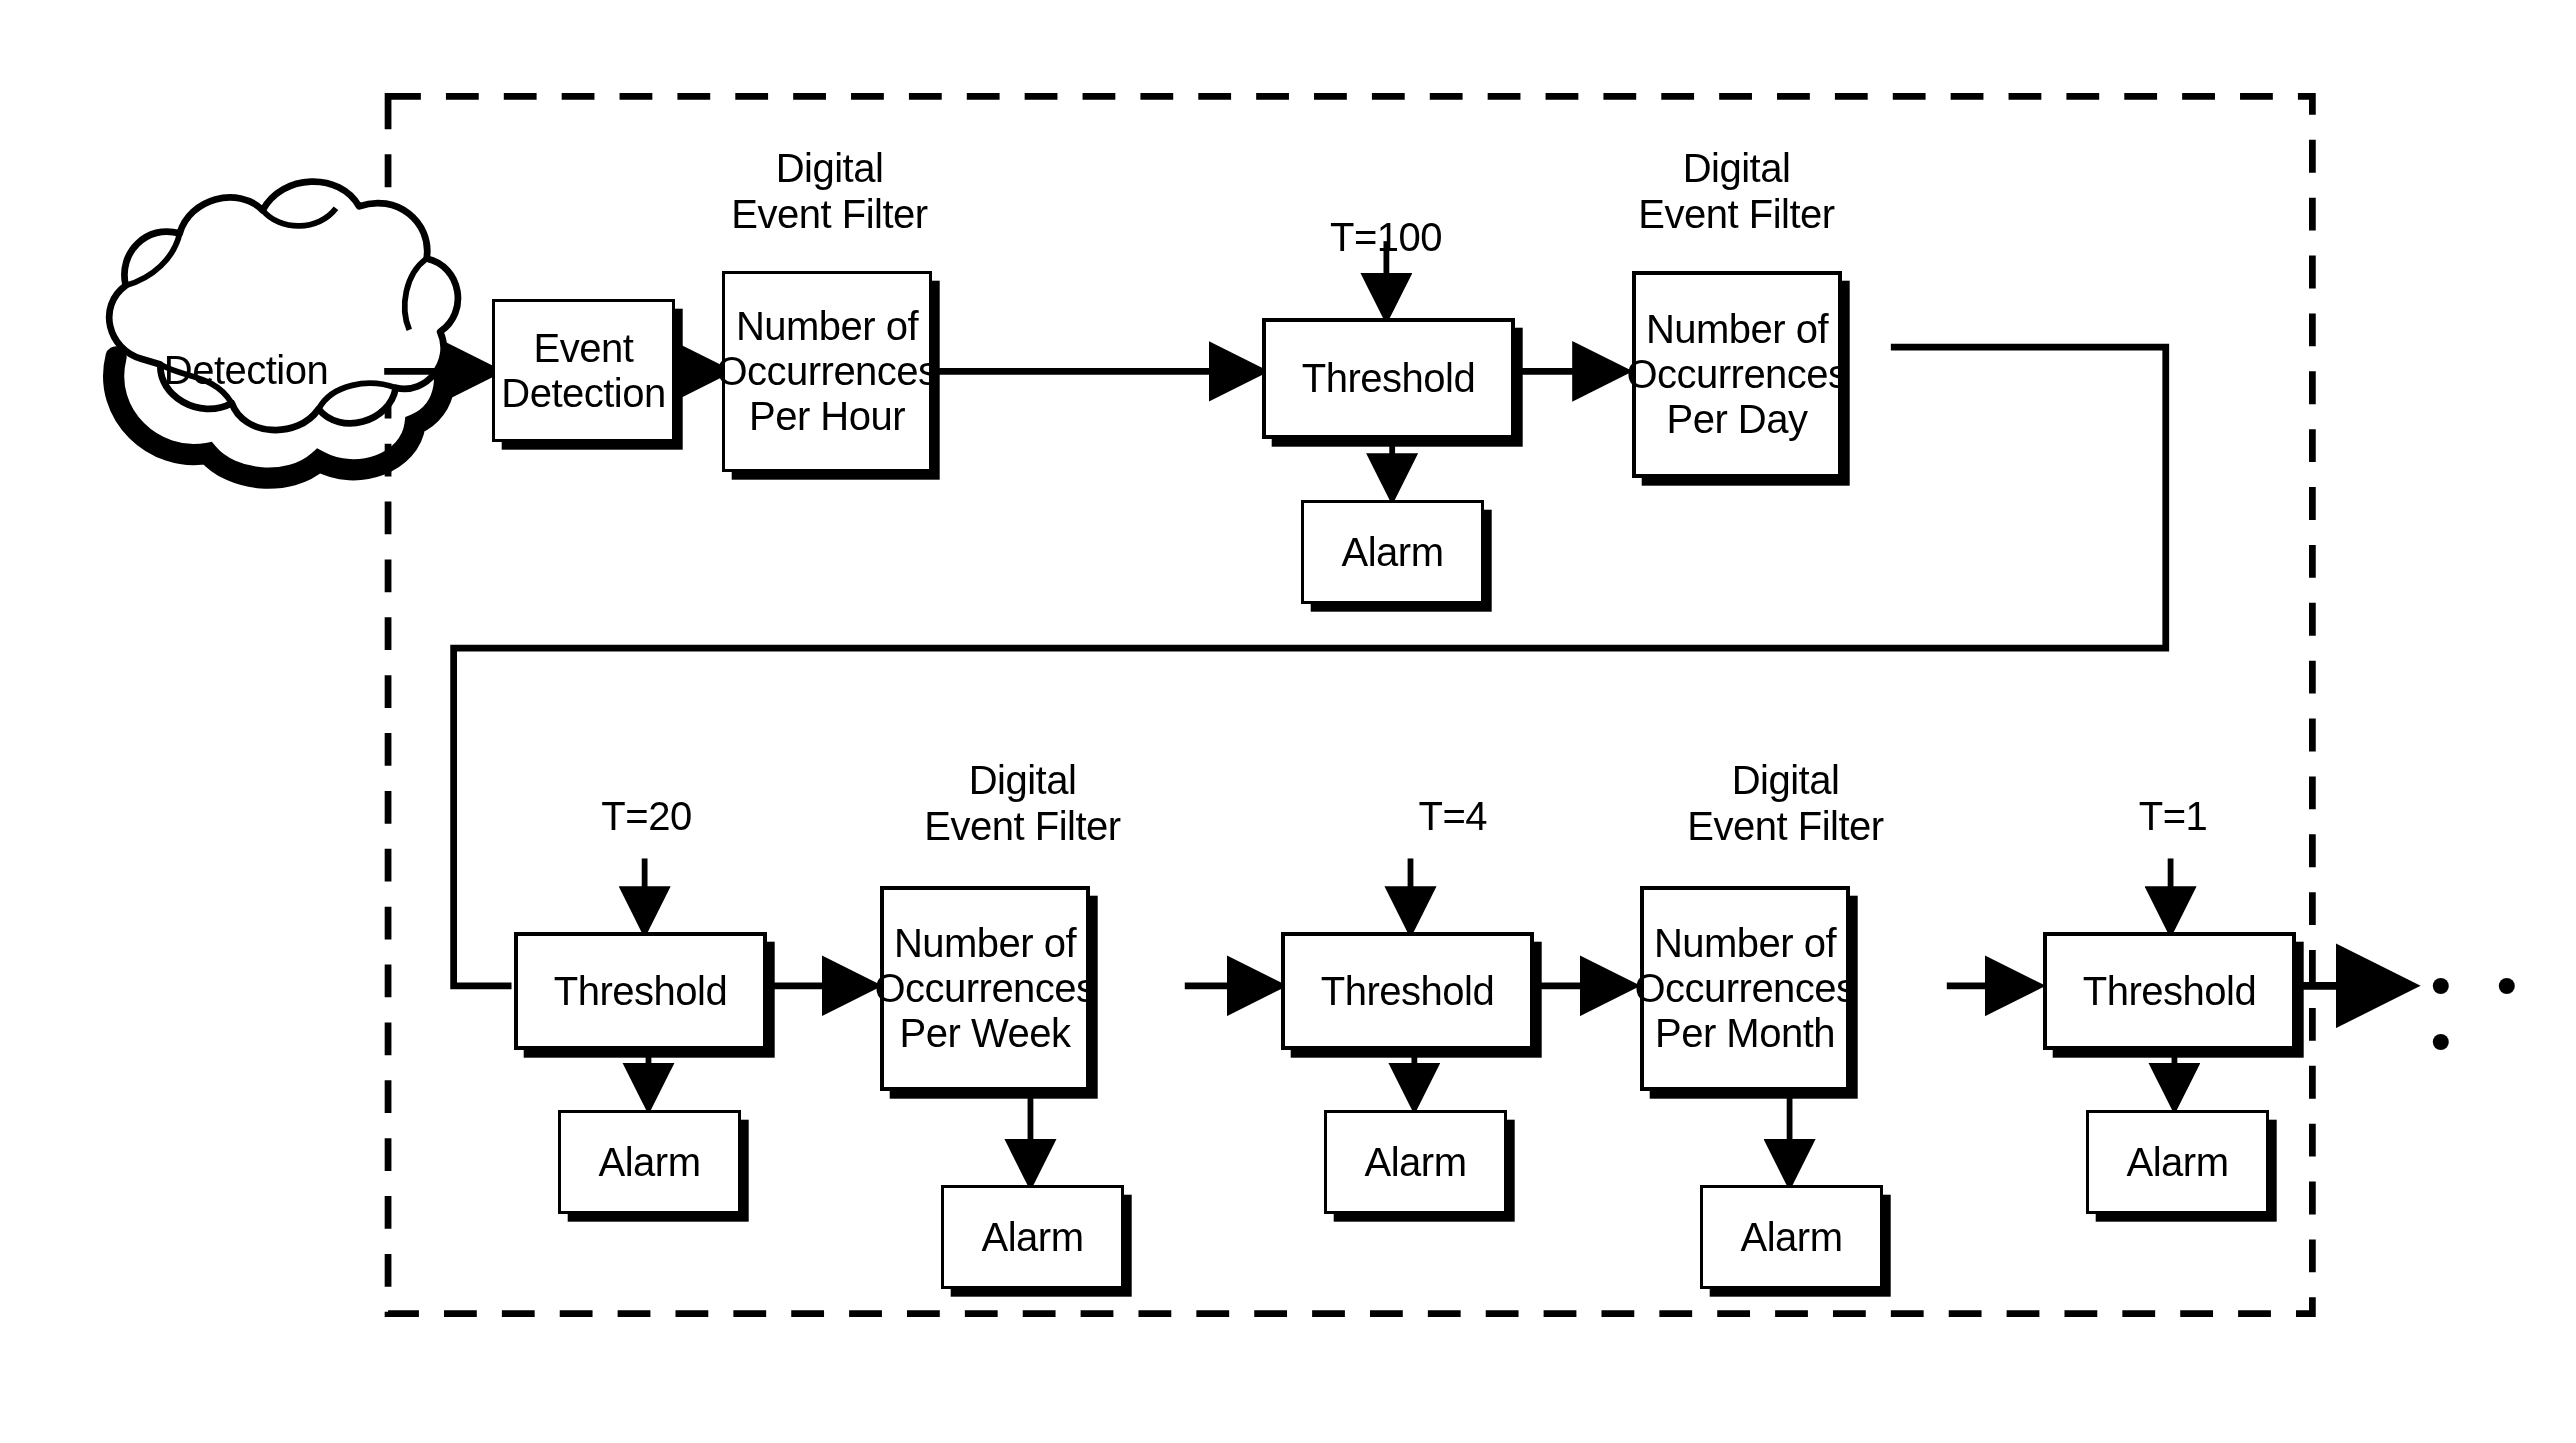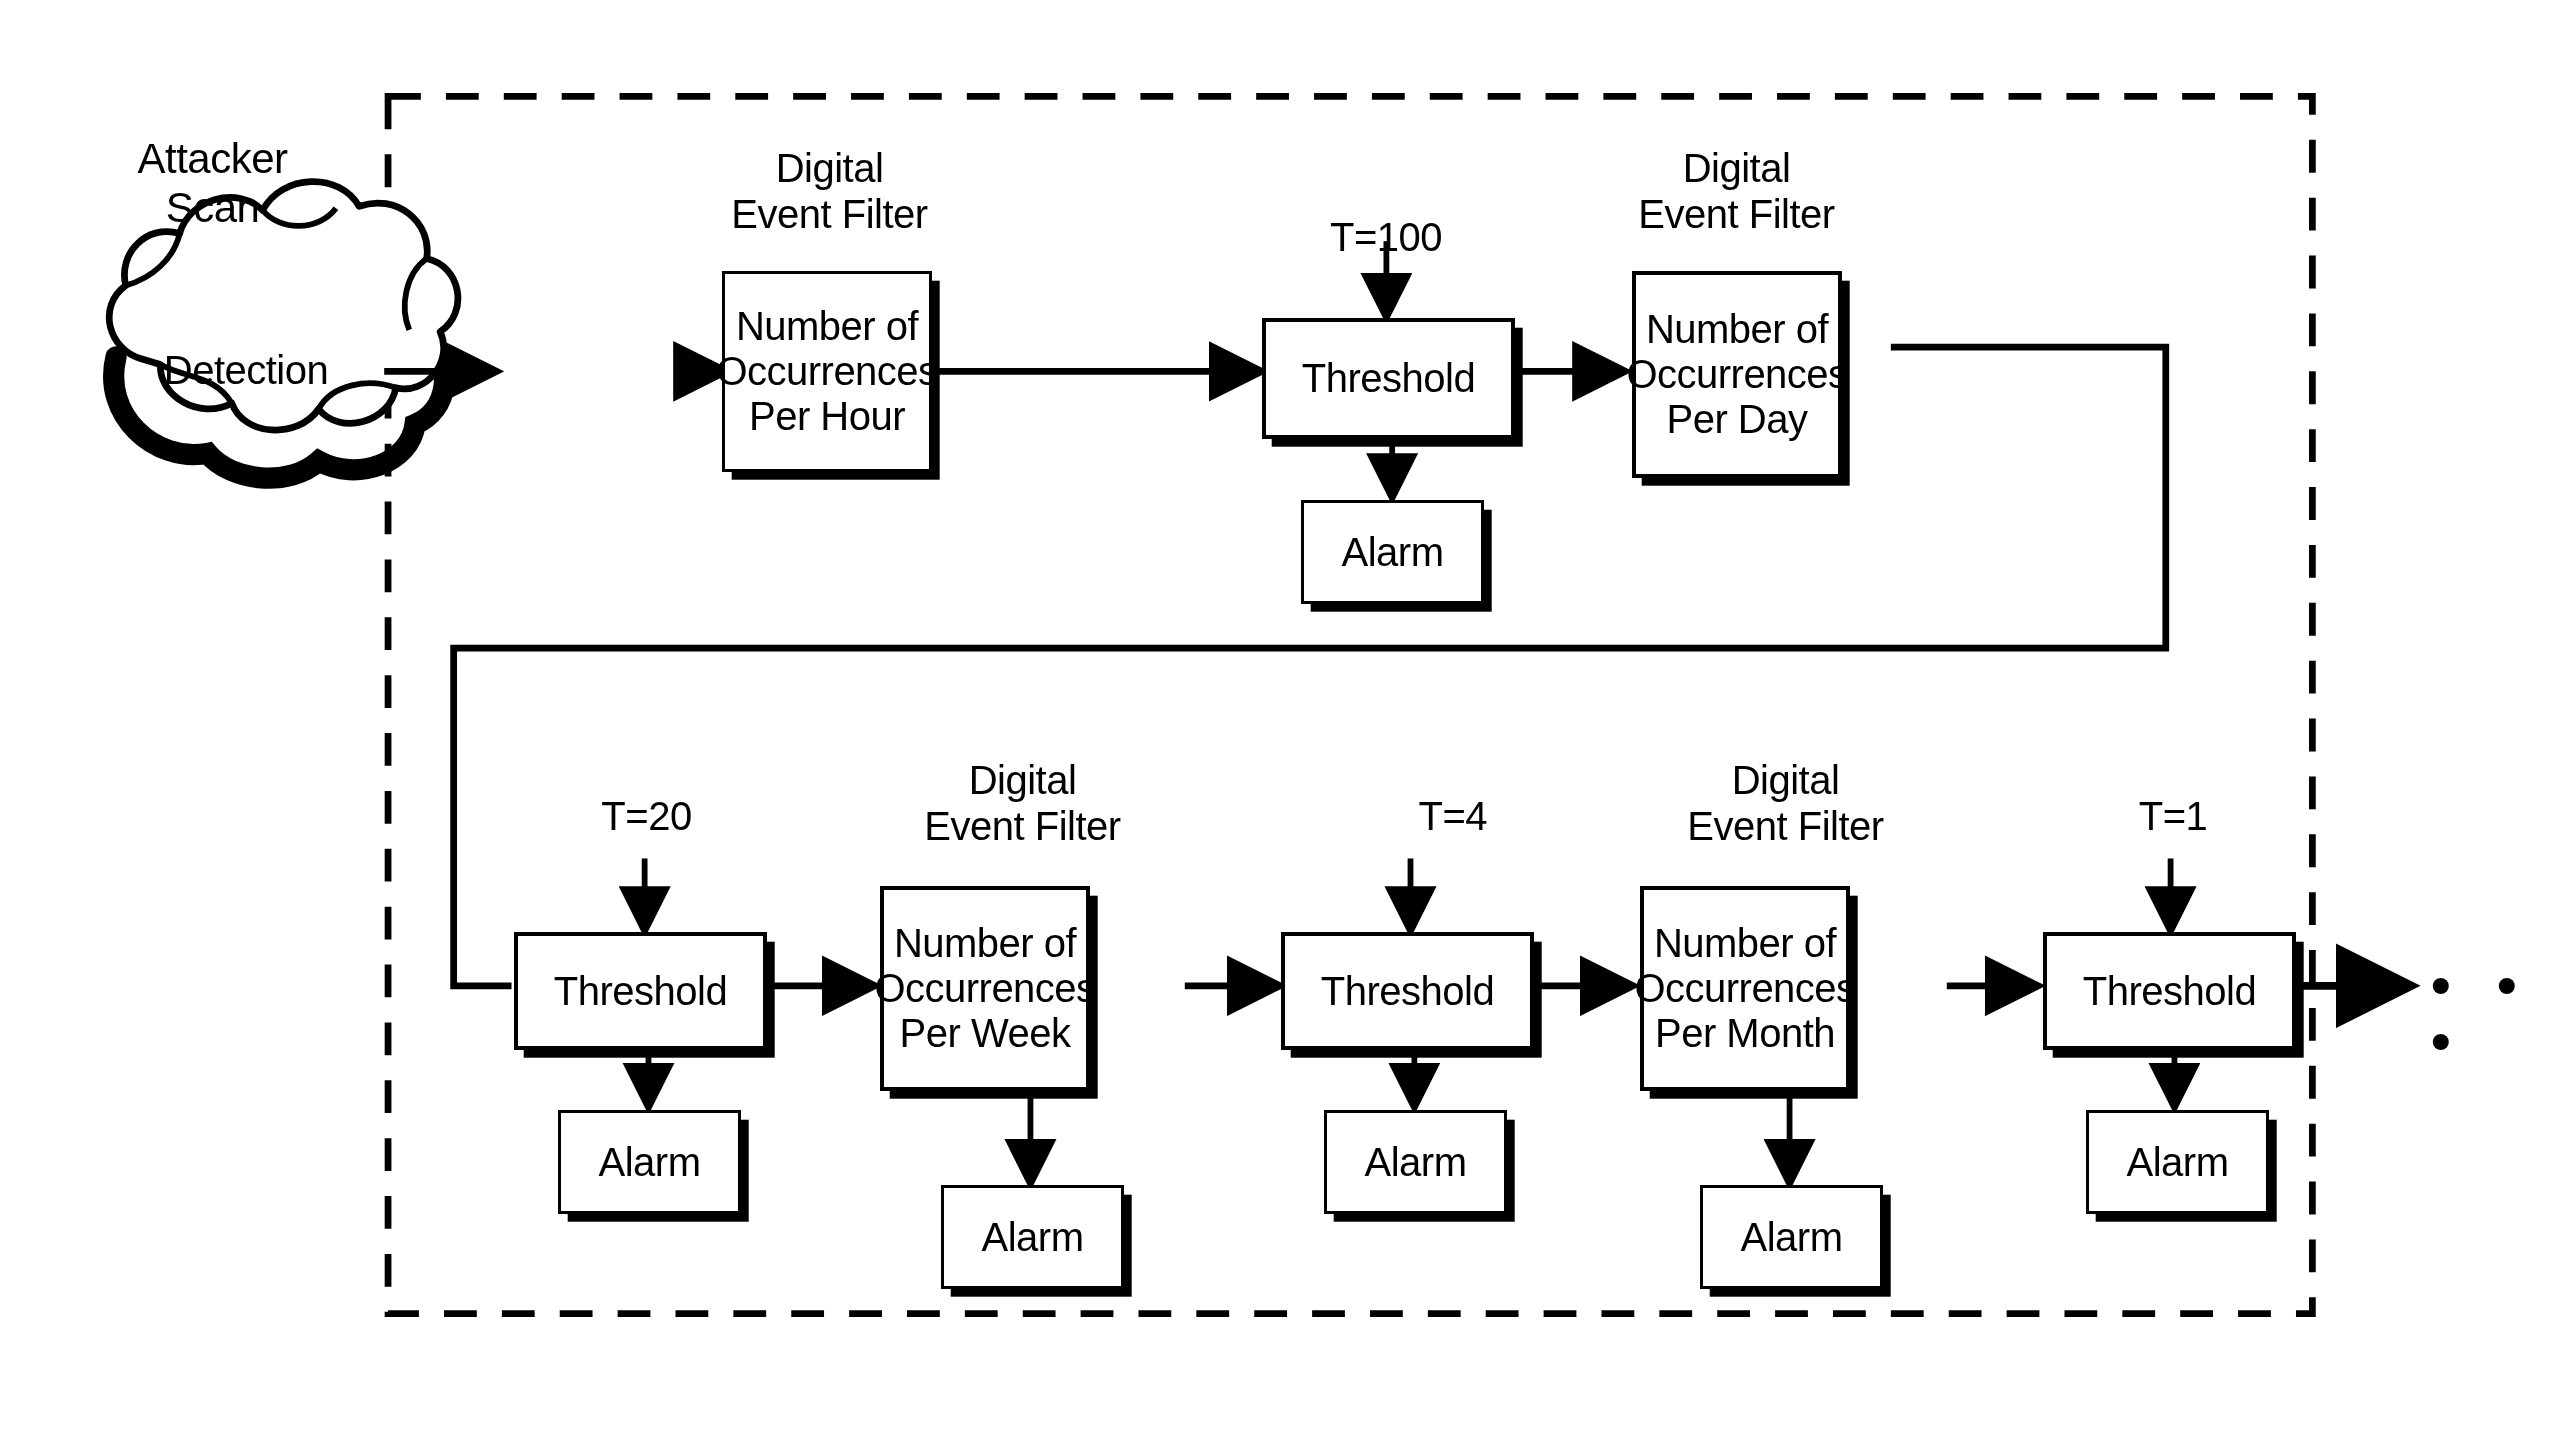--- a/index.html
+++ b/index.html
@@ -122,25 +122,25 @@
 
     <line x1="2018" y1="1022" x2="2108" y2="1022" stroke="#000" stroke-width="7" marker-end="url(#ah)"></line>
 
     <line x1="2250" y1="890" x2="2250" y2="962" stroke="#000" stroke-width="6" marker-end="url(#ah)"></line>
 
     <line x1="2254" y1="1090" x2="2254" y2="1145" stroke="#000" stroke-width="6" marker-end="url(#ah)"></line>
 
     <line x1="2380" y1="1022" x2="2490" y2="1022" stroke="#000" stroke-width="8" marker-end="url(#ahs)"></line>
   </svg>
 
-  <div class="lbl big" style="left:58px;top:135px;width:309px;">Attacker
-Scan</div>
 
   <div class="lbl" style="left:106px;top:347px;width:280px;">Detection</div>
 
+  <div class="box" style="left:492px;top:299px;width:183px;height:143px;">Event
+Detection</div>
 
   <div class="lbl" style="left:675px;top:145px;width:309px;">Digital
 Event Filter</div>
 
   <div class="box" style="left:722px;top:271px;width:210px;height:201px;">Number of
 Occurrences
 Per Hour</div>
 
   <div class="lbl" style="left:1280px;top:178px;width:212px;margin-top:36px;">T=100</div>
 

